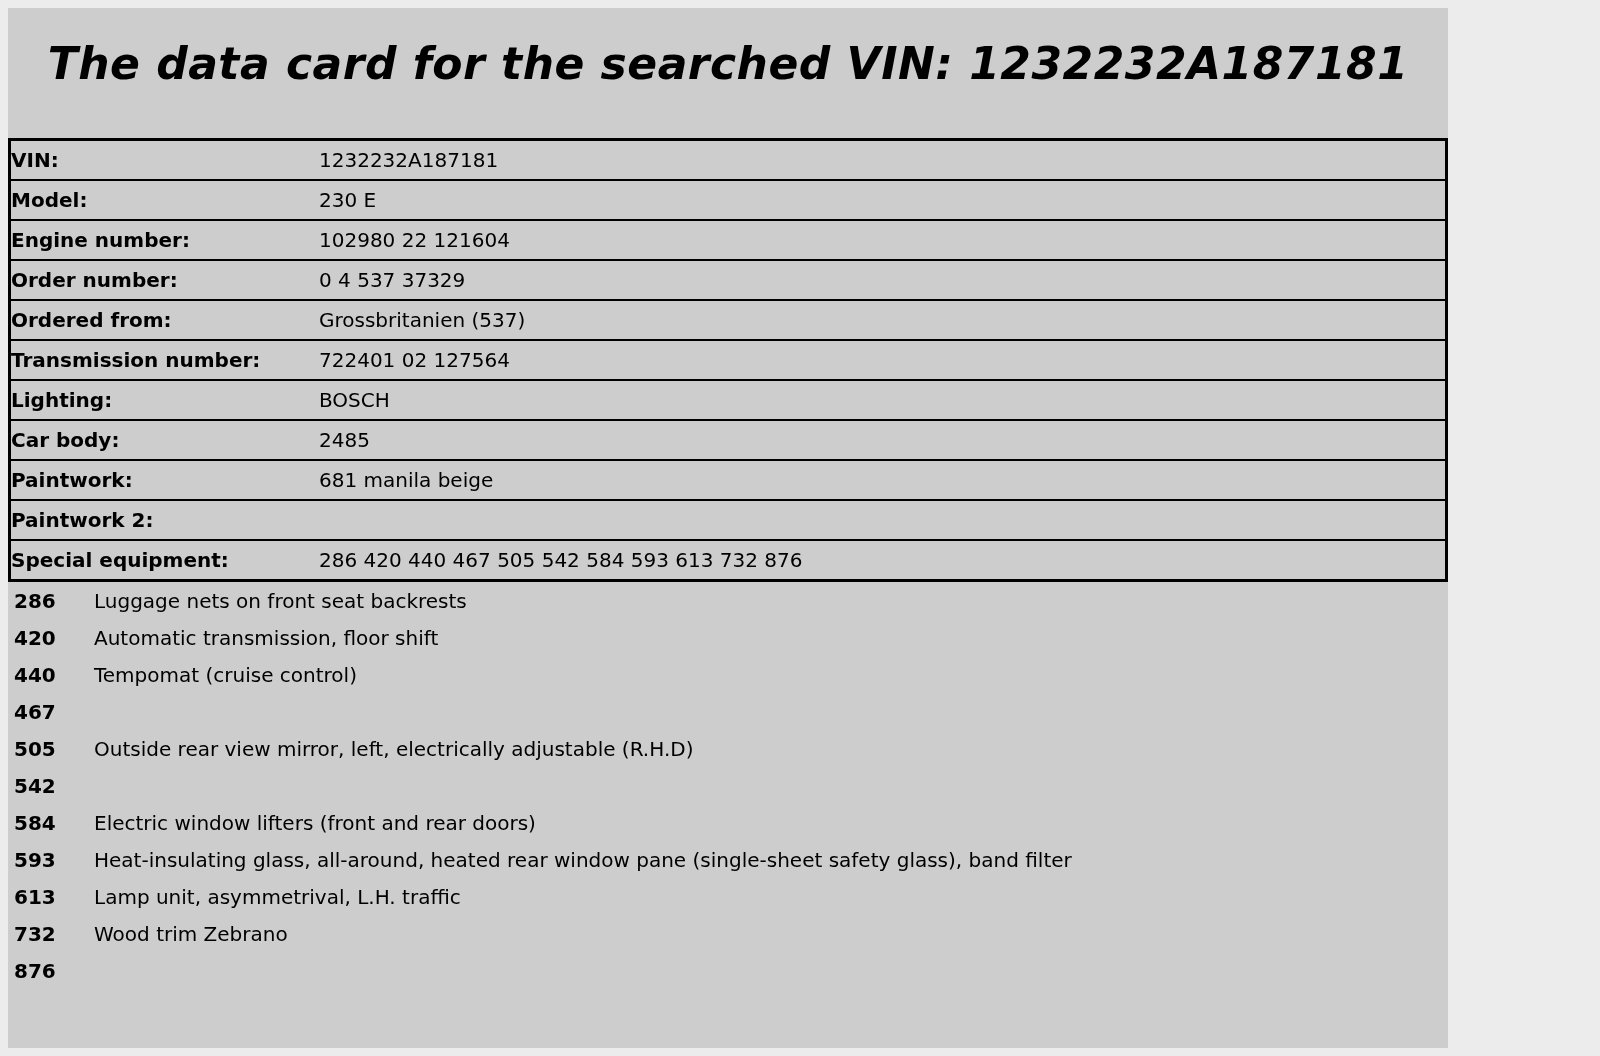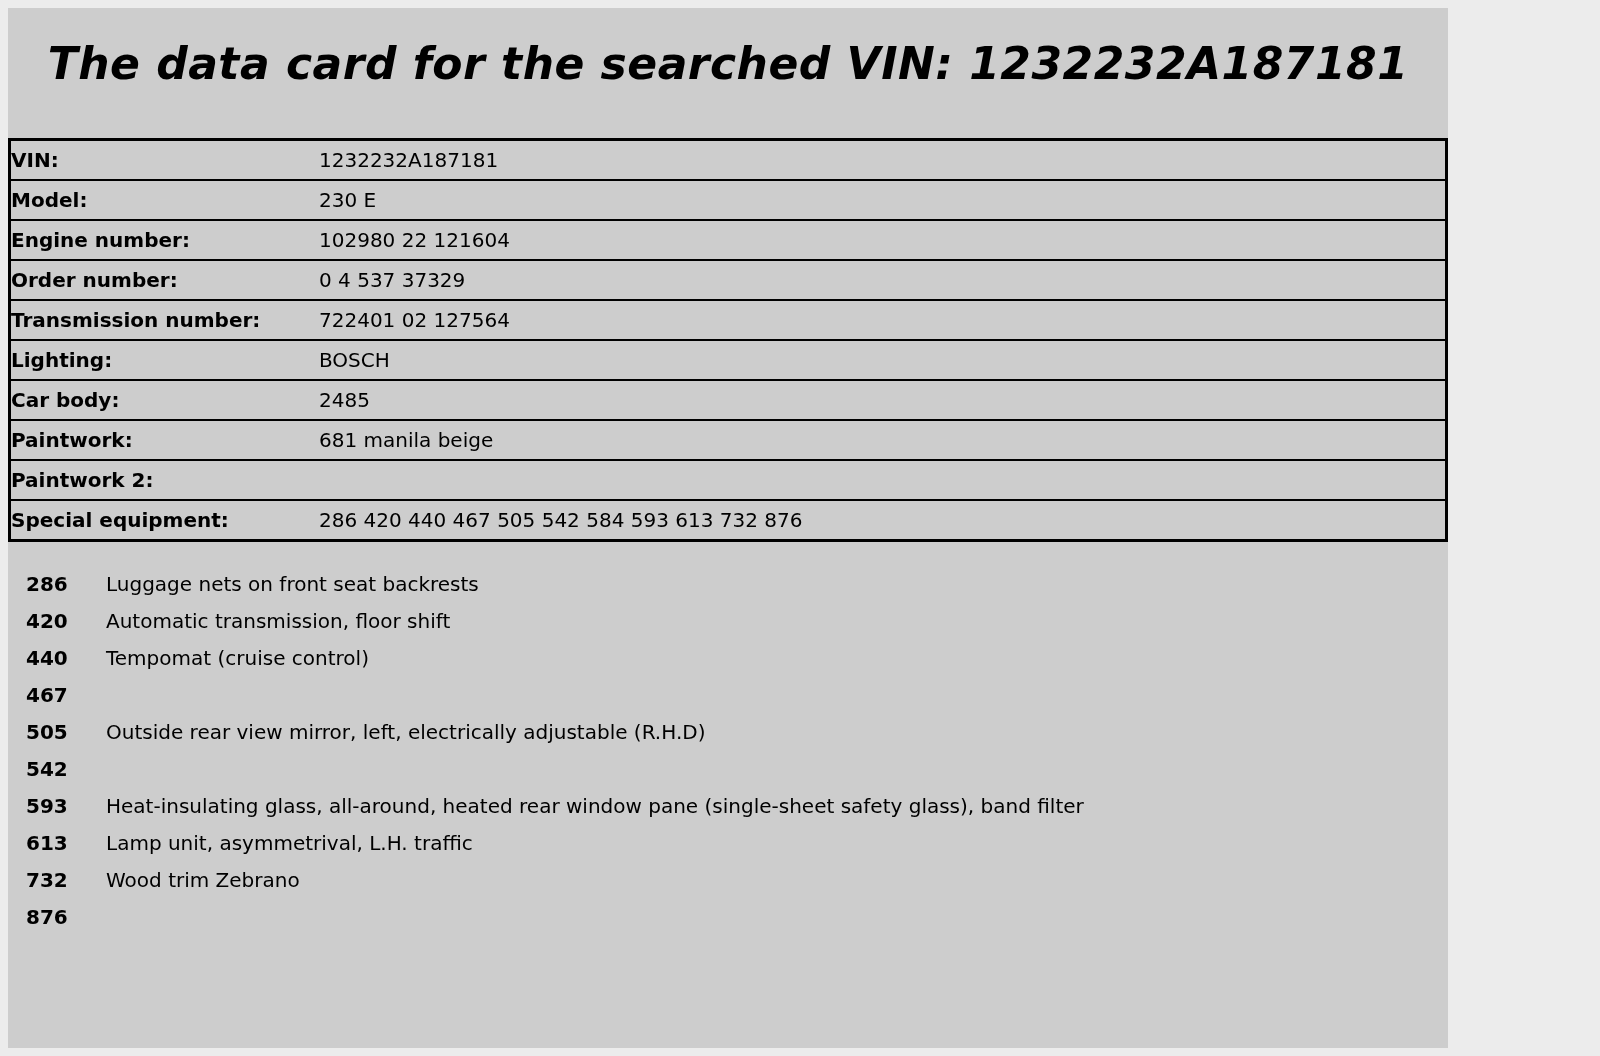--- a/index.html
+++ b/index.html
@@ -56,22 +56,21 @@
   td.lbl {
     width: 308px;
     font-weight: bold;
     padding-left: 6px;
     margin-left: 20px;
   }
   td.val {
     padding-left: 2px;
   }
   .equip-list {
-    padding-top: 23px;
-    margin-left: 12px;
+    padding-top: 0;
   }
   .equip-item {
     height: 37px;
     display: flex;
     align-items: center;
     font-size: 20px;
     padding-left: 6px;
     white-space: nowrap;
   }
   .equip-item .code {
@@ -100,20 +99,24 @@
     <td class="lbl">Model:</td>
     <td class="val">230 E</td>
   </tr>
           <tr>
     <td class="lbl">Engine number:</td>
     <td class="val">102980 22 121604</td>
   </tr>
           <tr>
     <td class="lbl">Order number:</td>
     <td class="val">0 4 537 37329</td>
+  </tr>
+          <tr>
+    <td class="lbl">Ordered from:</td>
+    <td class="val">Grossbritanien (537)</td>
   </tr>
           <tr>
     <td class="lbl">Transmission number:</td>
     <td class="val">722401 02 127564</td>
   </tr>
           <tr>
     <td class="lbl">Lighting:</td>
     <td class="val">BOSCH</td>
   </tr>
           <tr>
@@ -152,20 +155,24 @@
     <span class="code">467</span>
   </div>
         <div class="equip-item">
     <span class="code">505</span>
     <span class="desc">Outside rear view mirror, left, electrically adjustable (R.H.D)</span>
   </div>
         <div class="equip-item">
     <span class="code">542</span>
   </div>
         <div class="equip-item">
+    <span class="code">584</span>
+    <span class="desc">Electric window lifters (front and rear doors)</span>
+  </div>
+        <div class="equip-item">
     <span class="code">593</span>
     <span class="desc">Heat-insulating glass, all-around, heated rear window pane (single-sheet safety glass), band filter</span>
   </div>
         <div class="equip-item">
     <span class="code">613</span>
     <span class="desc">Lamp unit, asymmetrival, L.H. traffic</span>
   </div>
         <div class="equip-item">
     <span class="code">732</span>
     <span class="desc">Wood trim Zebrano</span>

